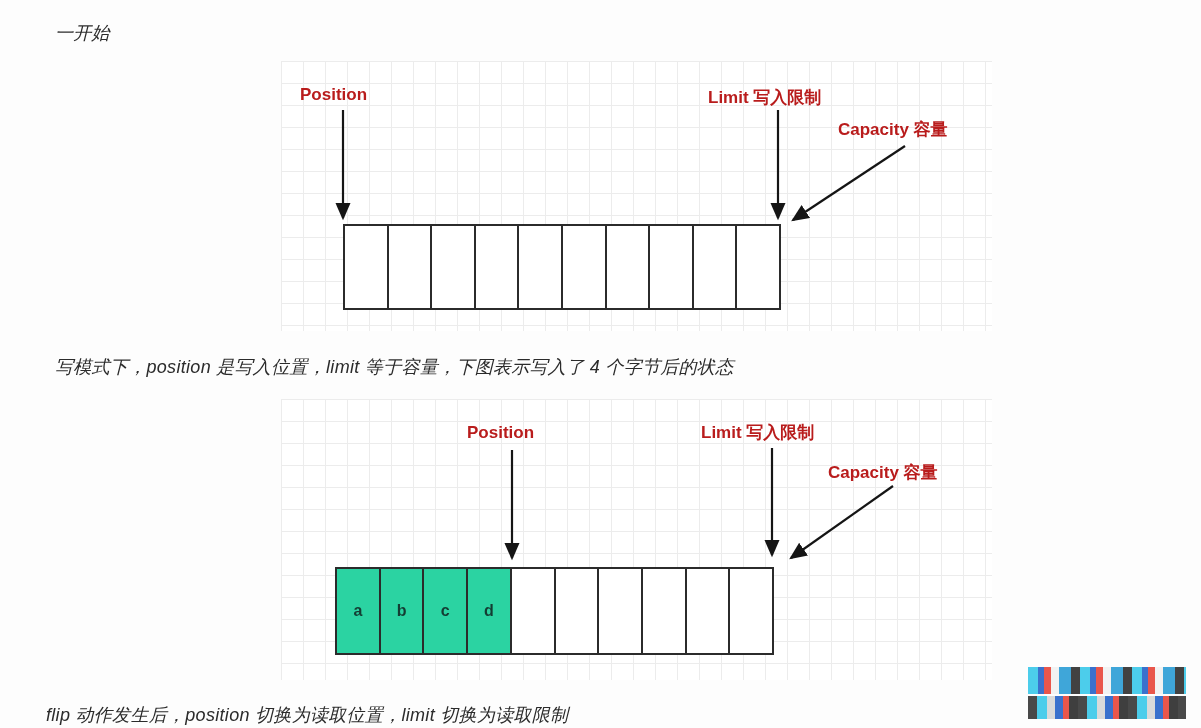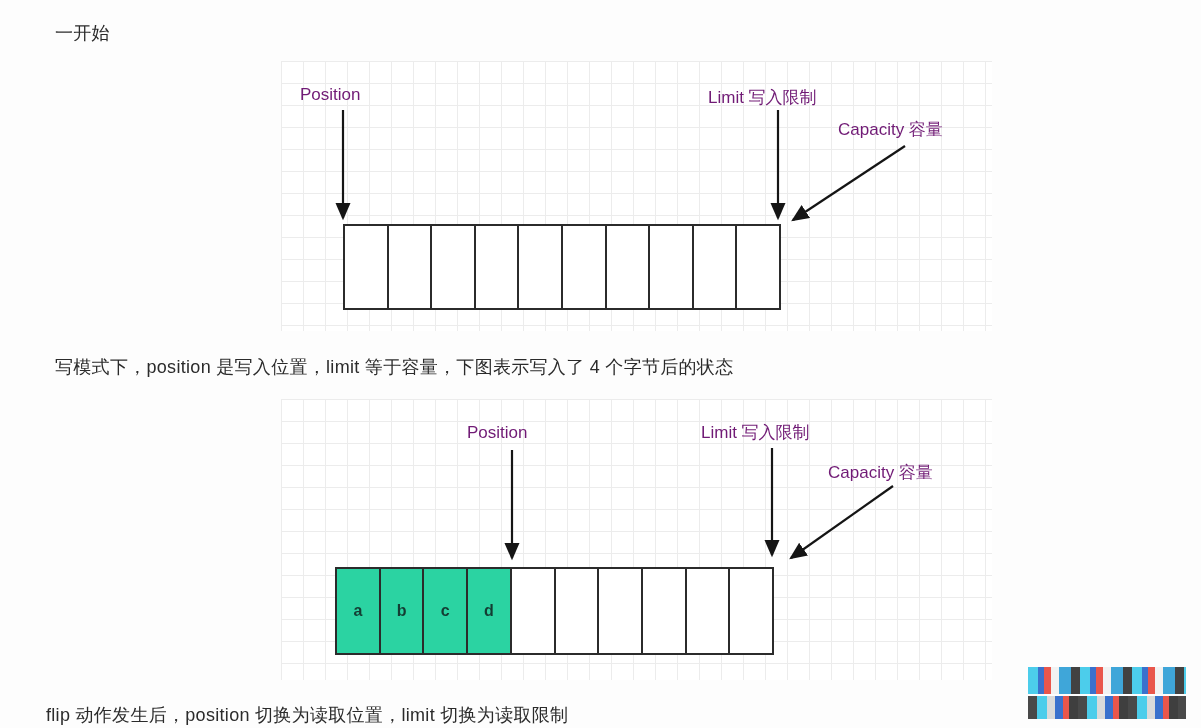--- a/index.html
+++ b/index.html
@@ -4,32 +4,32 @@
 <style>
   * { margin:0; padding:0; box-sizing:border-box; }
   html,body { width:1201px; height:728px; }
   body {
     position:relative;
     background:#fdfdfd;
     font-family:"Liberation Sans", sans-serif;
     color:#2b2b2b;
     overflow:hidden;
   }
-  .para { position:absolute; font-size:18px; letter-spacing:.3px; white-space:nowrap; }
+  .para { position:absolute; font-size:18px; letter-spacing:.3px; white-space:nowrap;font-style:italic; }
   .gridbg {
     position:absolute;
     background-color:#ffffff;
     background-image:
       linear-gradient(to right, #ececec 1px, transparent 1px),
       linear-gradient(to bottom, #ececec 1px, transparent 1px);
     background-size:22px 22px;
   }
   #grid1 { left:281px; top:61px;  width:711px; height:270px; }
   #grid2 { left:281px; top:399px; width:711px; height:281px; }
-  .dlabel { position:absolute; font-weight:normal; font-size:17px; color:#701a75; white-space:nowrap; }
+  .dlabel { position:absolute; font-weight:bold; font-size:17px; color:#b91c1c; white-space:nowrap; }
   .buffer {
     position:absolute; display:flex;
     border:2px solid #2b2b2b; background:#fff;
   }
   #buffer1 { left:343px; top:224px; width:438px; height:86px; }
   #buffer2 { left:335px; top:567px; width:439px; height:88px; }
   .cell {
     flex:1; border-right:2px solid #2b2b2b;
     display:flex; align-items:center; justify-content:center;
     font-weight:bold; font-size:16px; color:#143d33;

